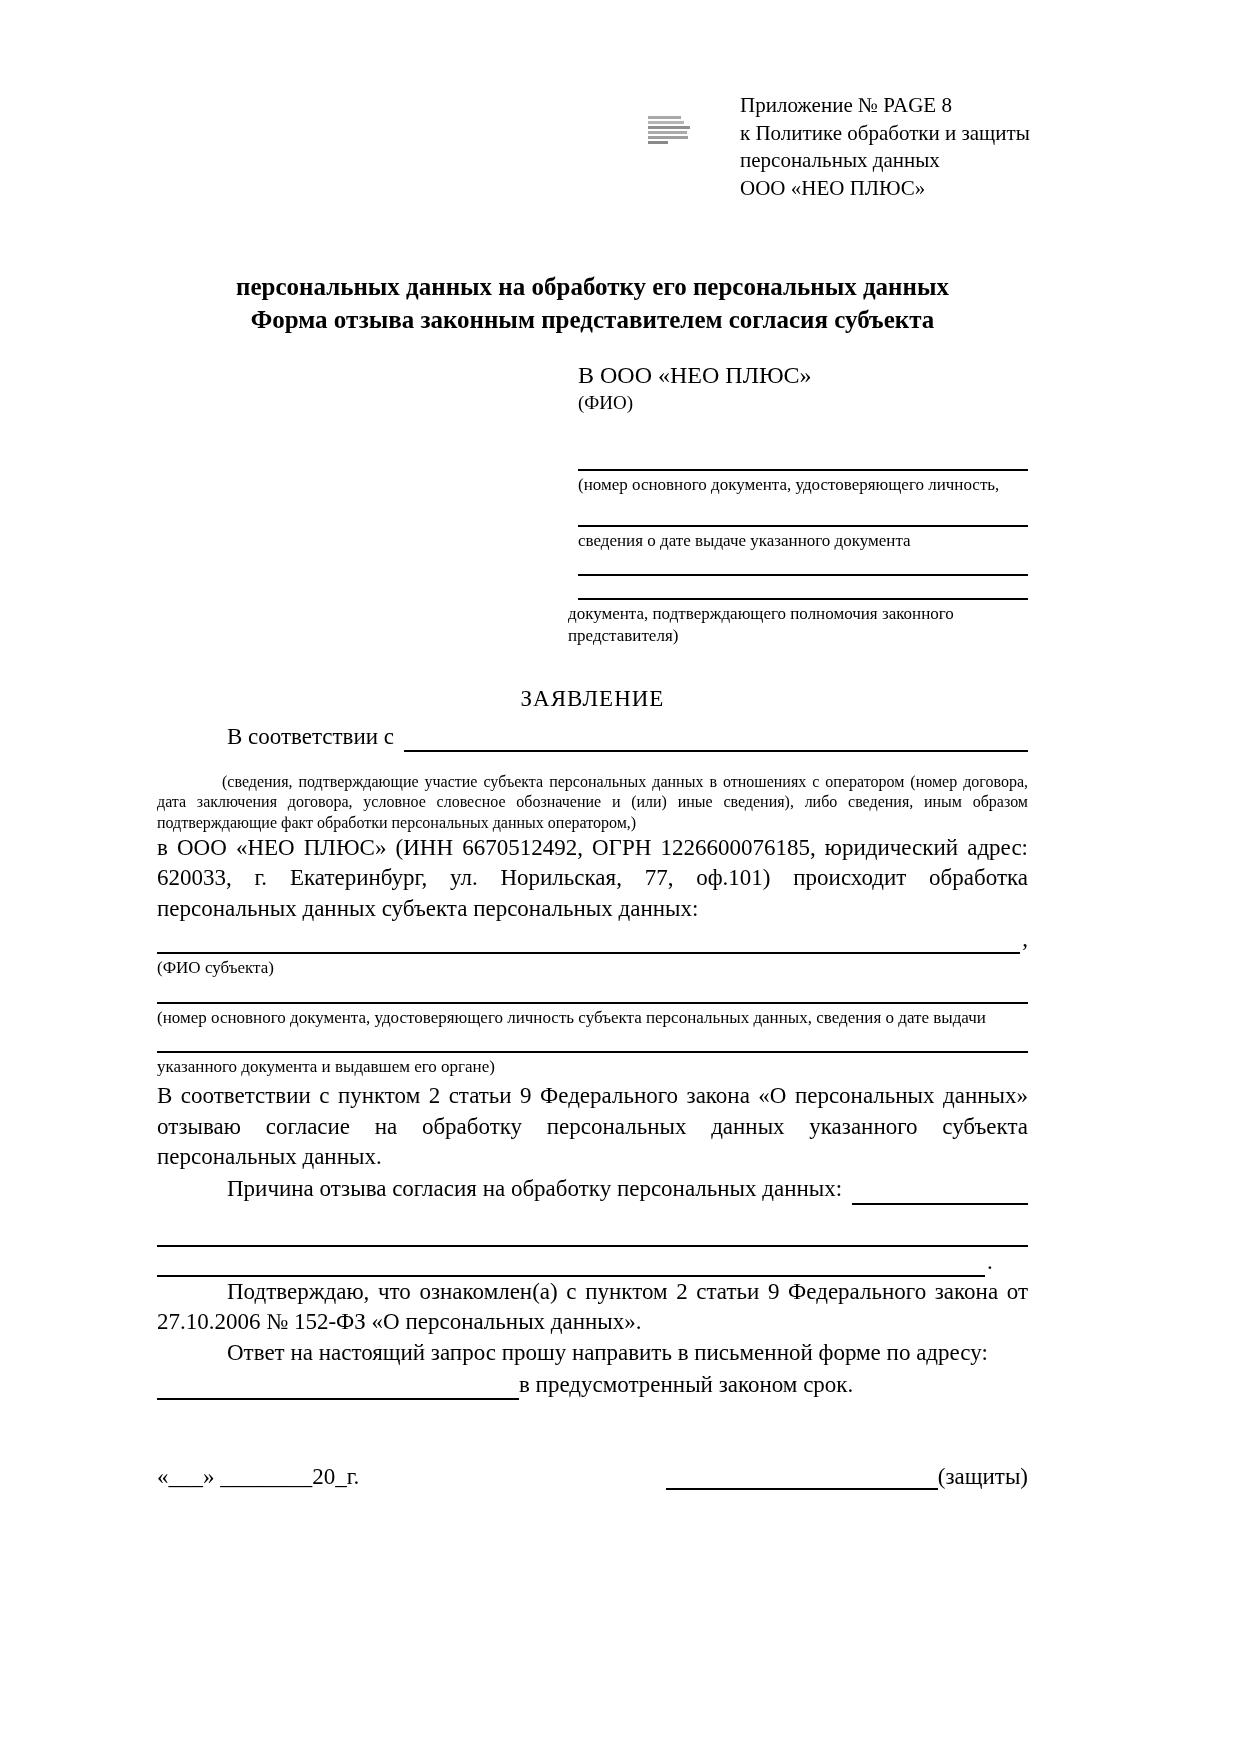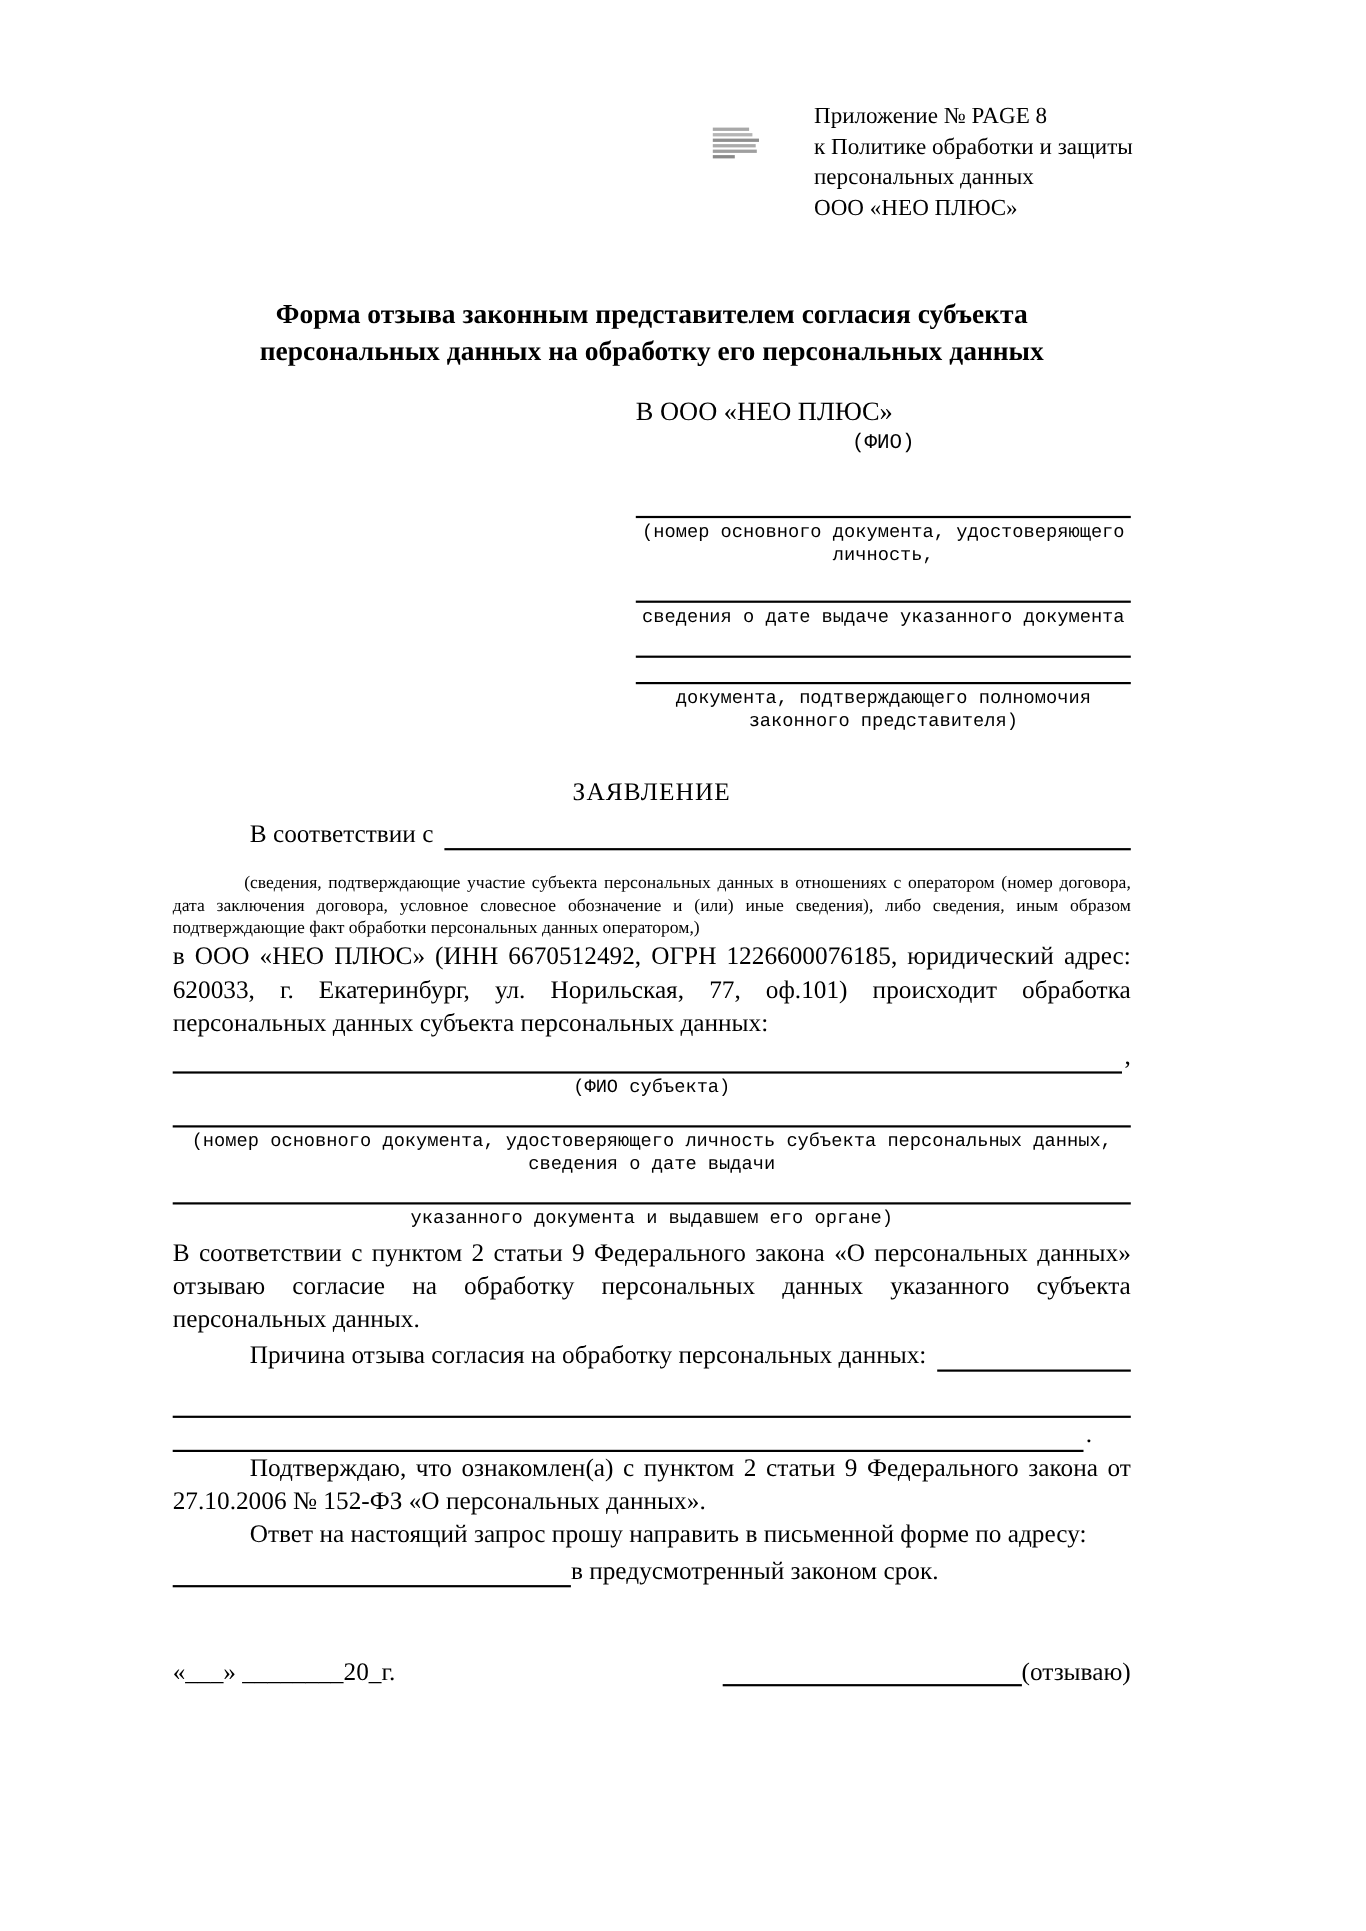--- a/index.html
+++ b/index.html
@@ -23,21 +23,21 @@
   .hdr-icon span:nth-child(1){width:78%;background:#a8a8a8;}
   .hdr-text{position:absolute;left:740px;top:92px;font-size:21px;line-height:1.32;}
   
   .title{margin-top:270px;text-align:center;font-weight:bold;font-size:25px;line-height:1.32;}
   
   .addressee{margin-top:26px;margin-left:421px;width:450px;font-size:24px;}
   .row{display:flex;align-items:flex-end;}
   .blank{border-bottom:2px solid #000;flex:1 1 auto;}
   .from-row{margin-top:2px;}
   .from-row .blank{height:26px;margin-left:8px;}
-  .cap{font-size:17px;text-align:center;margin-top:3px;line-height:1.25;font-family:Liberation Mono, monospace;}
+  .cap{font-size:17px;margin-top:3px;line-height:1.25;}
   .cap-fio{font-size:19px;margin-top:2px;}
   .line54{height:54px;border-bottom:2px solid #000;}
   .line30{height:30px;border-bottom:2px solid #000;}
   .line23{height:23px;border-bottom:2px solid #000;}
   .line22{height:22px;border-bottom:2px solid #000;}
   .cap-wide{width:470px;margin-left:-10px;}
   
   .zayavlenie{text-align:center;font-size:23px;margin-top:40px;letter-spacing:1px;}
   .body-text{font-size:23px;line-height:1.32;}
   .intro-row{margin-top:10px;}
@@ -79,22 +79,22 @@
   <div class="hdr-text">
     <div>Приложение №  PAGE 8</div>
     <div>к Политике обработки и защиты</div>
     <div>персональных данных</div>
     <div>ООО «НЕО ПЛЮС»</div>
   </div>
 
   <div class="content">
 
     <div class="title">
+      <div>персональных данных на обработку его персональных данных</div>
       <div>Форма отзыва законным представителем согласия субъекта</div>
-      <div>персональных данных на обработку его персональных данных</div>
     </div>
 
     <div class="addressee">
       <div>В ООО «НЕО ПЛЮС»</div>
       <div class="cap cap-fio">(ФИО)</div>
 
       <div class="line54"></div>
       <div class="cap">(номер основного документа, удостоверяющего личность,</div>
 
       <div class="line30"></div>
@@ -147,18 +147,18 @@
     <div class="body-text indent">Ответ на настоящий запрос прошу направить в письменной форме по адресу:</div>
     <div class="row reply-row body-text">
       <div class="blank"></div>
       <span class="suffix">в предусмотренный законом срок.</span>
     </div>
 
     <div class="footer">
       <div>«___» ________20_г.</div>
       <div class="sig">
         <div class="blank"></div>
-        <span>(отзываю)</span>
+        <span>(защиты)</span>
       </div>
     </div>
 
   </div>
 </div>
 
 </body></html>

